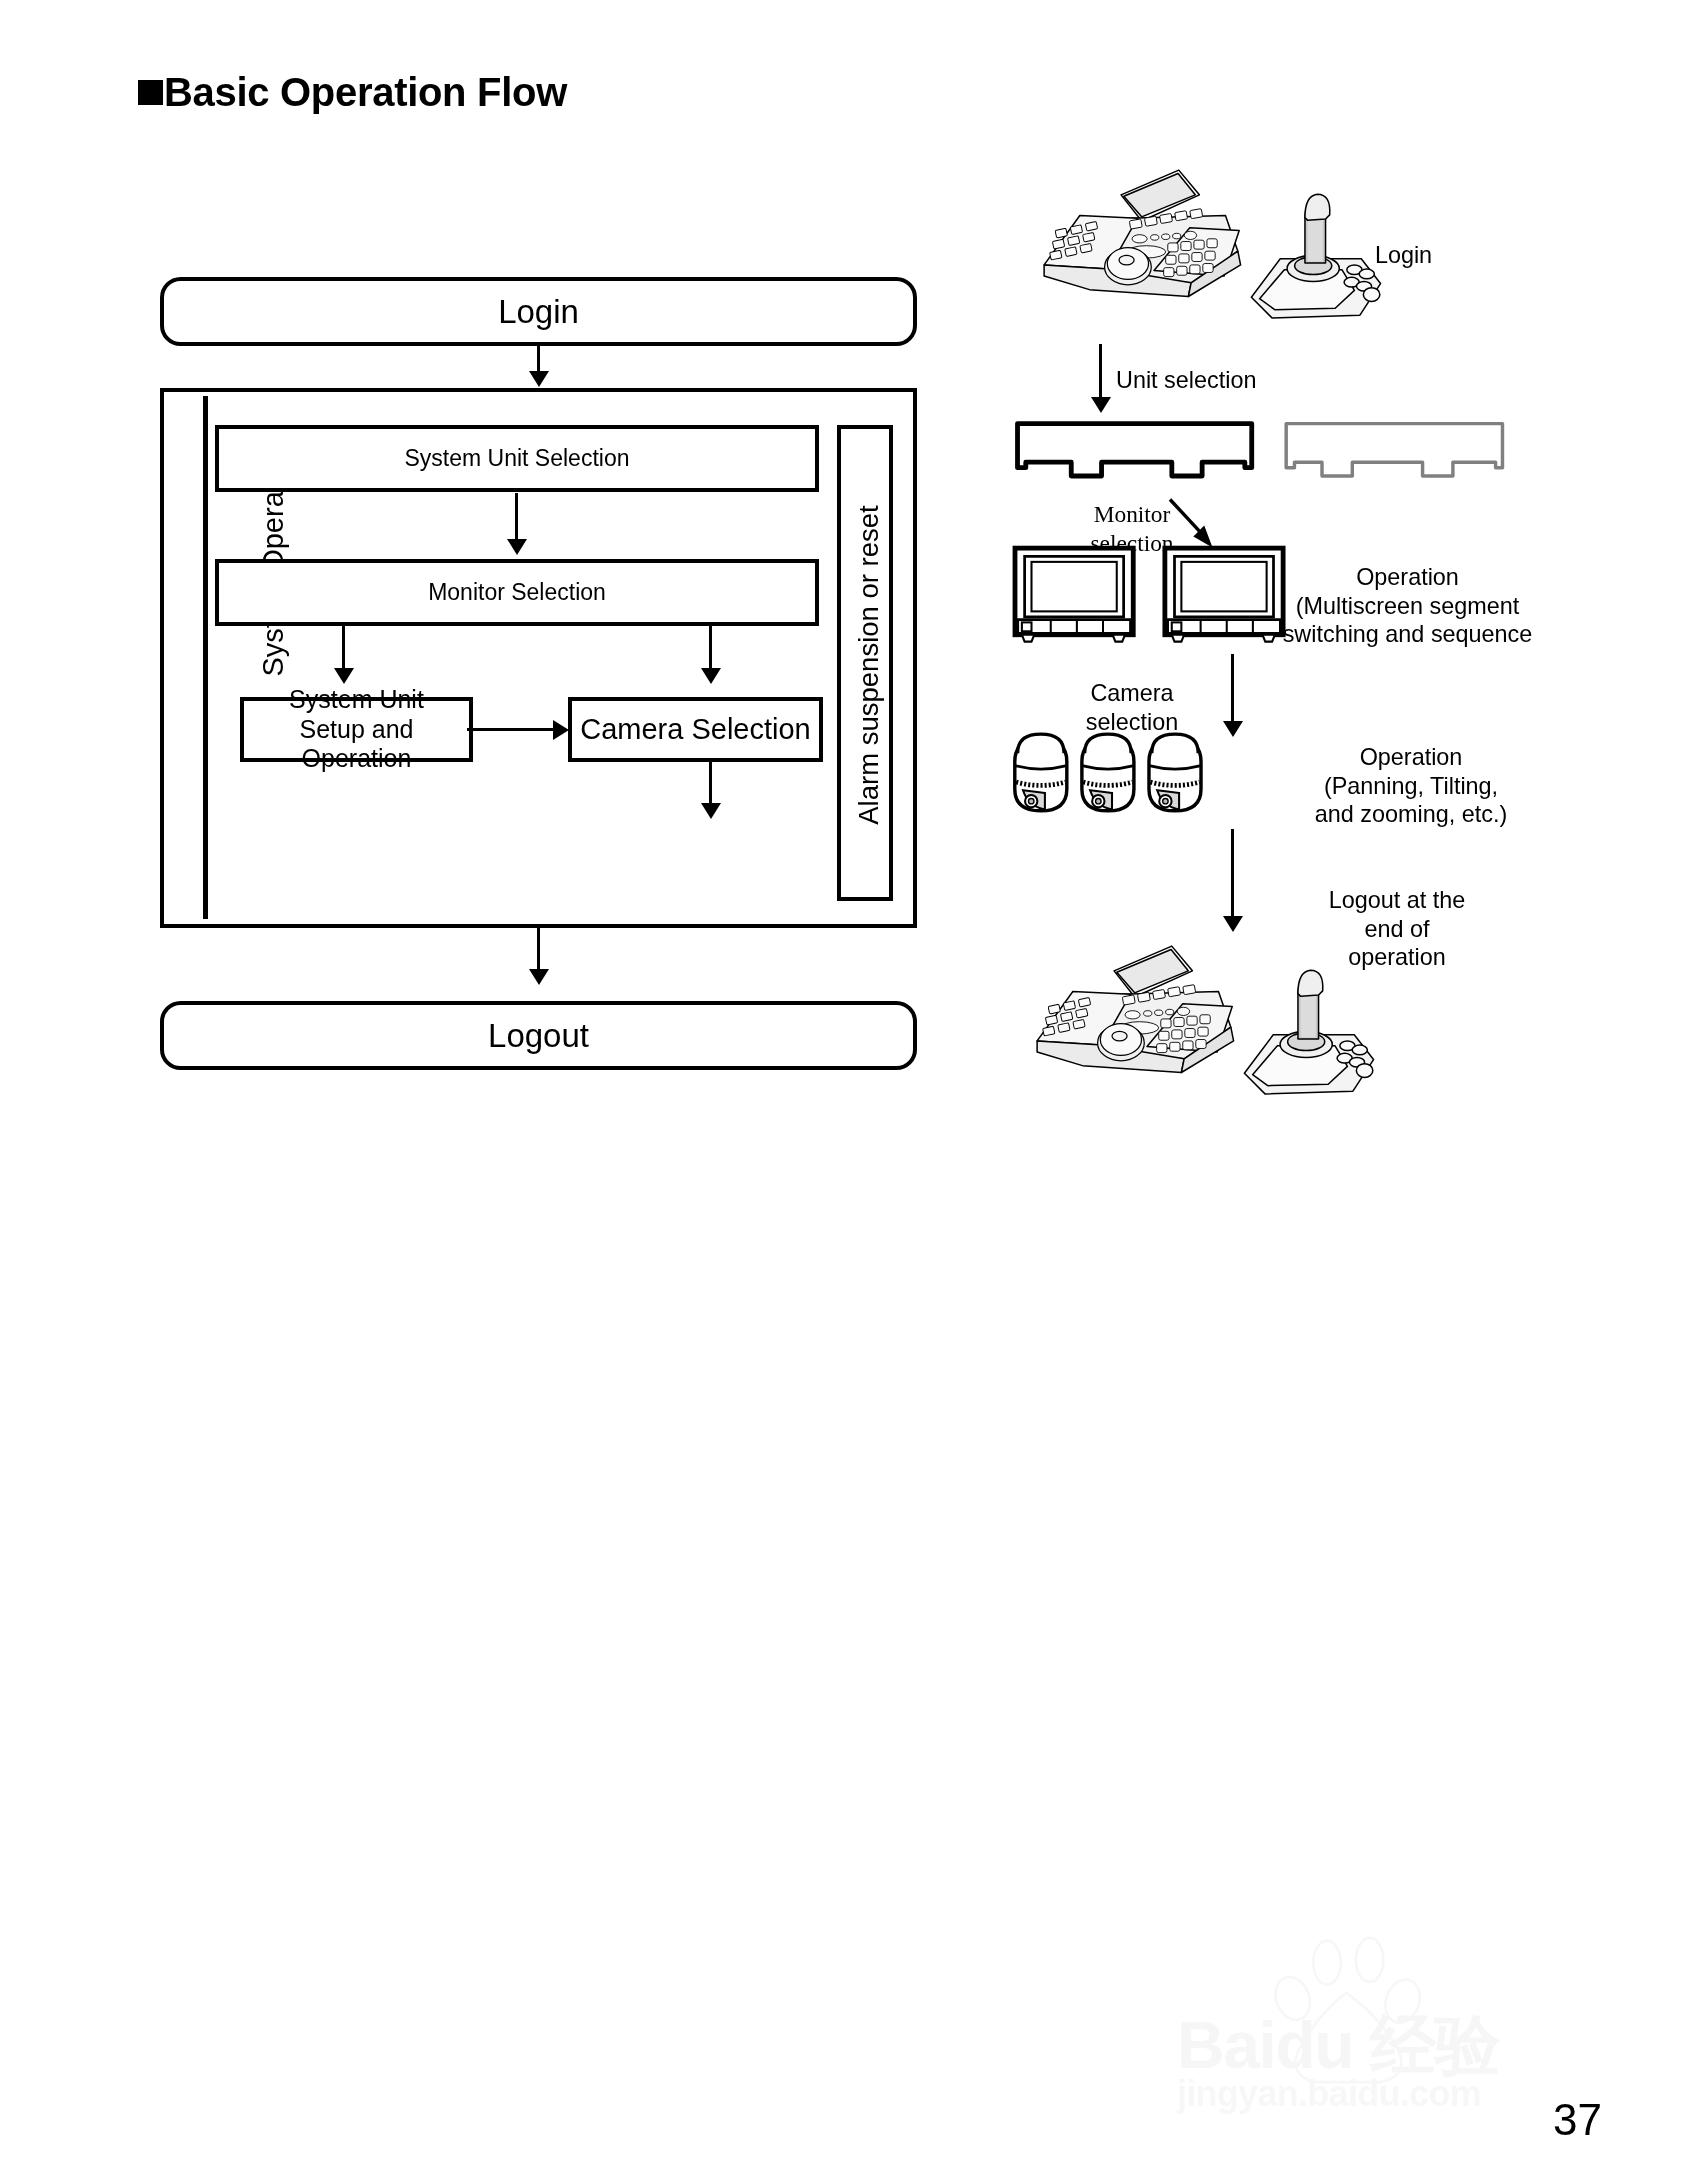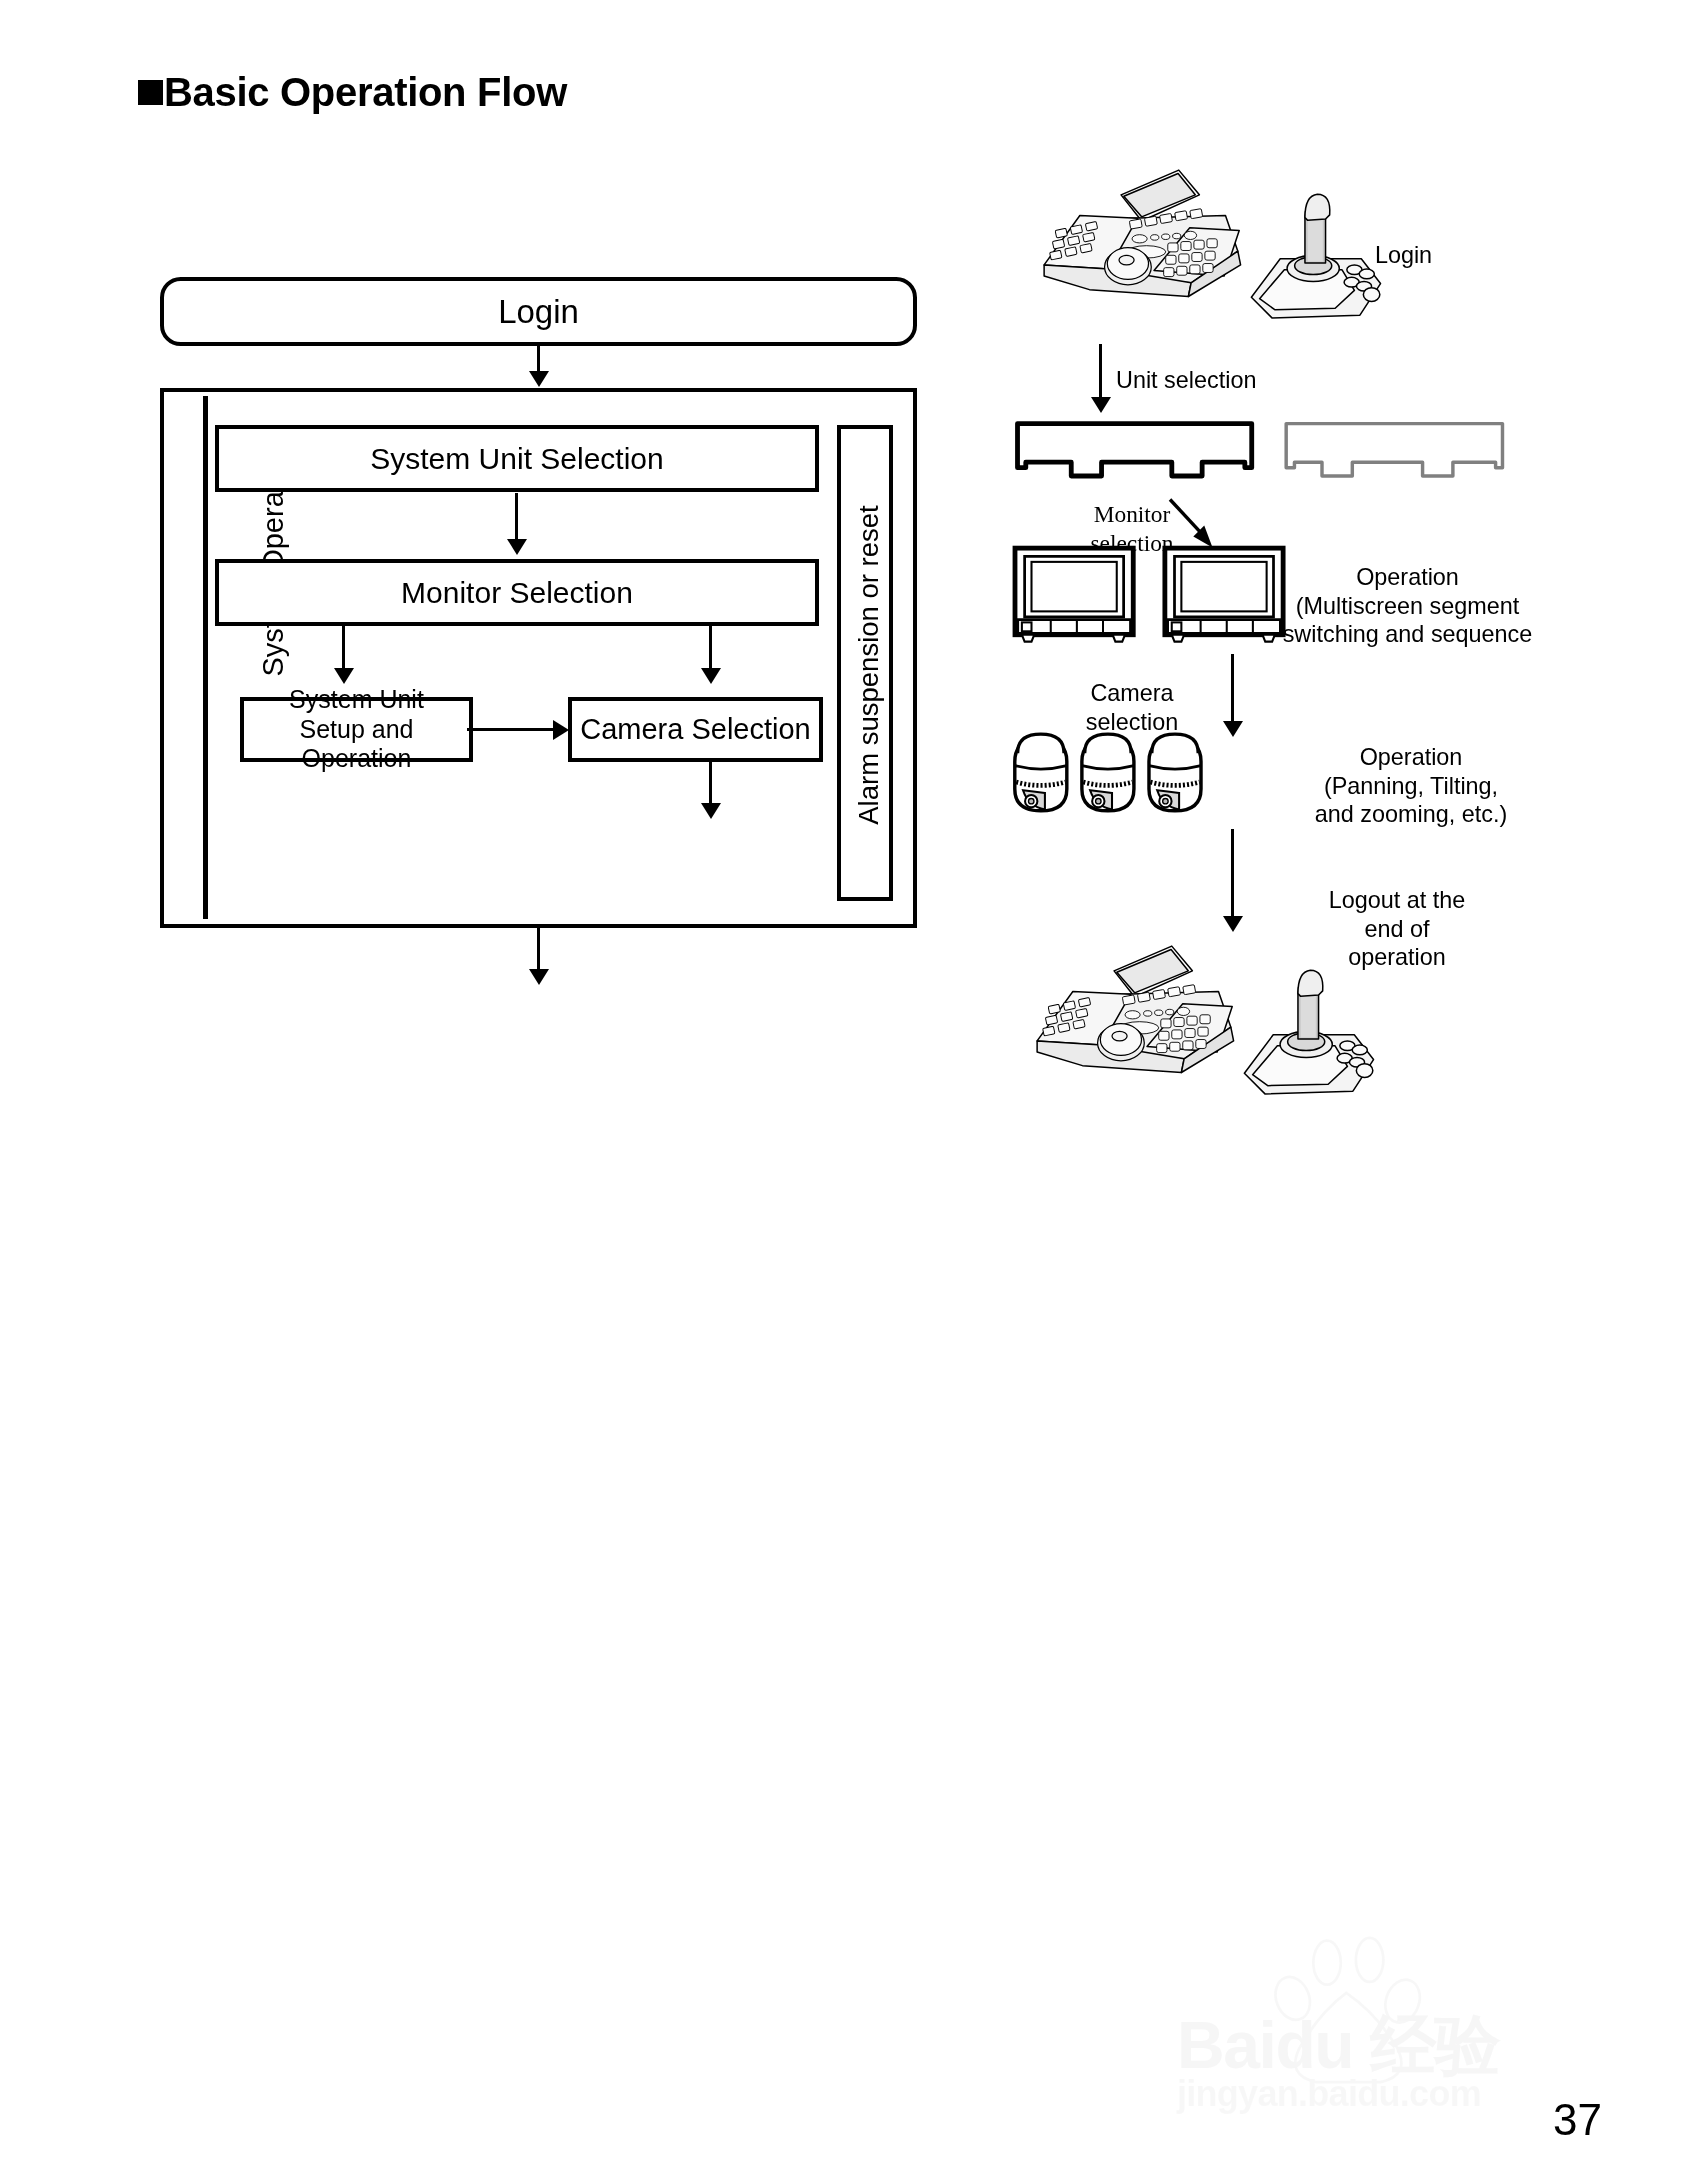--- a/index.html
+++ b/index.html
@@ -63,21 +63,21 @@
   .sq-box {
     position: absolute;
     border: 4.8px solid #000000;
     background: #ffffff;
     display: flex;
     align-items: center;
     justify-content: center;
     box-sizing: border-box;
   }
   .sq-box .lbl {
-    font-size: 30px;
+    font-size: 23px;
     line-height: 1.18;
     text-align: center;
   }
   .sq-box.small .lbl { font-size: 25px; }
 
   #outer-container {
     position: absolute;
     left: 160px;
     top: 388px;
     width: 757px;
@@ -268,20 +268,23 @@
 
   <div class="v-arrow" style="left:709px; top:761px; height:44px;"></div>
 
 
   <div id="alarm-box">
     <div id="alarm-label">Alarm suspension or reset</div>
   </div>
 
   <div class="v-arrow" style="left:537px; top:928px; height:43px;"></div>
 
+  <div class="rounded-box" style="left:160px; top:1001px; width:757px; height:69px;">
+    <span class="lbl">Logout</span>
+  </div>
 
   <div class="illus" style="left:1019px; top:155px; width:358px; height:158px;">
     <svg width="358" height="158" viewBox="0 0 520 230">
       <g fill="#f4f4f4" stroke="#000" stroke-width="2.2" stroke-linejoin="round">
 
         <path d="M148 58 L232 22 L262 58 L178 96 Z" fill="#fbfbfb"></path>
         <path d="M152 60 L231 27 L256 58 L178 90 Z" fill="#e9e9e9"></path>
 
         <path d="M96 150 L160 92 L300 88 L318 140 L250 186 L104 178 Z" fill="#f2f2f2"></path>
 

